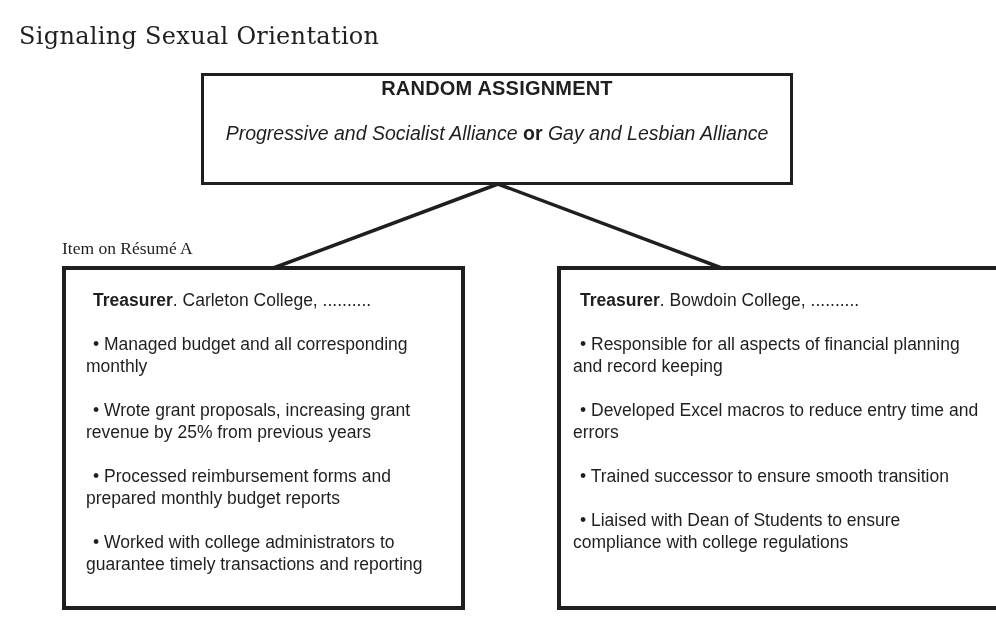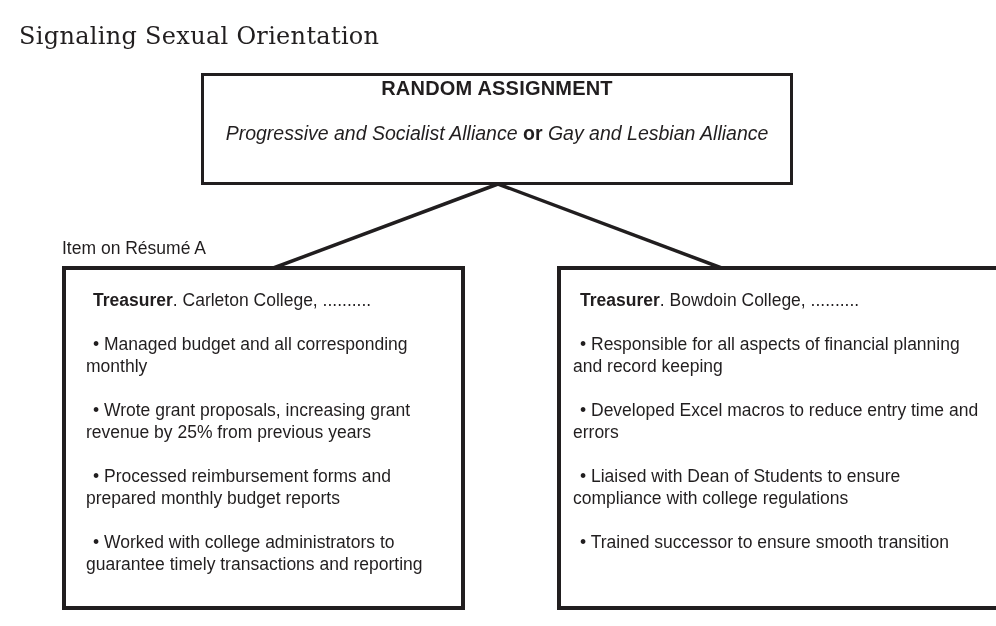--- a/index.html
+++ b/index.html
@@ -29,20 +29,21 @@
     text-align:center;
   }
   .assign-options{
     margin-top:21px; font-size:19.5px; font-style:italic; line-height:24px;
     white-space:nowrap;
   }
   .assign-options .conj{ font-style:normal; font-weight:bold; }
   .branch-label{
     position:absolute; top:237px; font-size:17.5px; line-height:22px;
     white-space:nowrap;
+    font-family:Liberation Serif, serif;
   }
   .label-a{ left:62px; }
   .label-b{ right:62px; }
   .resume-box{
     position:absolute; top:266px; height:344px; box-sizing:border-box;
     border:4px solid var(--ink); background:var(--bg);
     padding:19px 24px 0 12px; font-size:17.5px; line-height:22px;
   }
   .box-a{ left:62px; width:403px;padding-left:20px; }
   .box-b{ left:557px; width:451px; }
@@ -77,17 +78,17 @@
     <p class="bullet">• Managed budget and all corresponding monthly</p>
     <p class="bullet">• Wrote grant proposals, increasing grant revenue by 25% from previous years</p>
     <p class="bullet">• Processed reimbursement forms and prepared monthly budget reports</p>
     <p class="bullet">• Worked with college administrators to guarantee timely transactions and reporting</p>
   </div>
 
   <div class="resume-box box-b">
     <p class="pos-line"><b>Treasurer</b><span>. Bowdoin College, ..........</span></p>
     <p class="bullet">• Responsible for all aspects of financial planning and record keeping</p>
     <p class="bullet">• Developed Excel macros to reduce entry time and errors</p>
+    <p class="bullet">• Trained successor to ensure smooth transition</p>
     <p class="bullet">• Liaised with Dean of Students to ensure compliance with college regulations</p>
-    <p class="bullet">• Trained successor to ensure smooth transition</p>
   </div>
 
 </div>
 
 </body></html>

